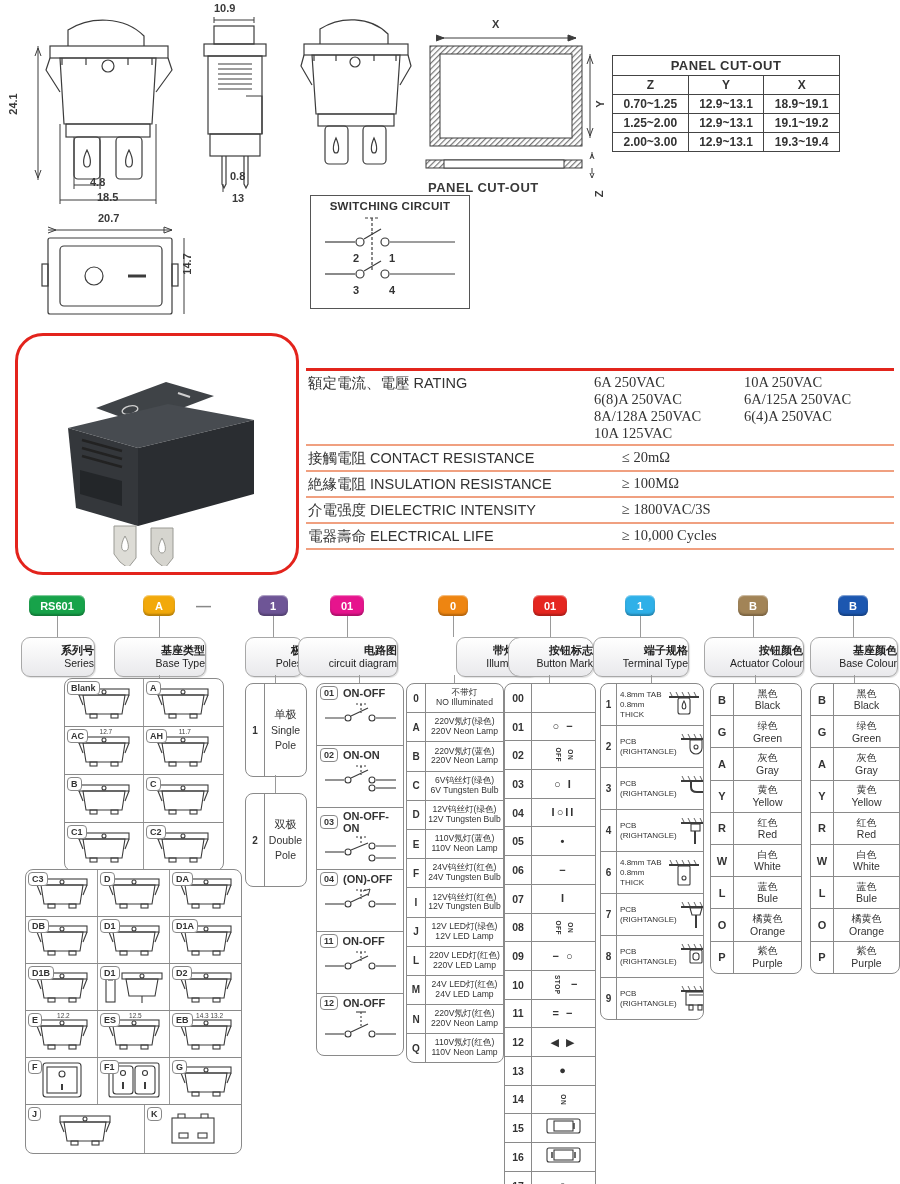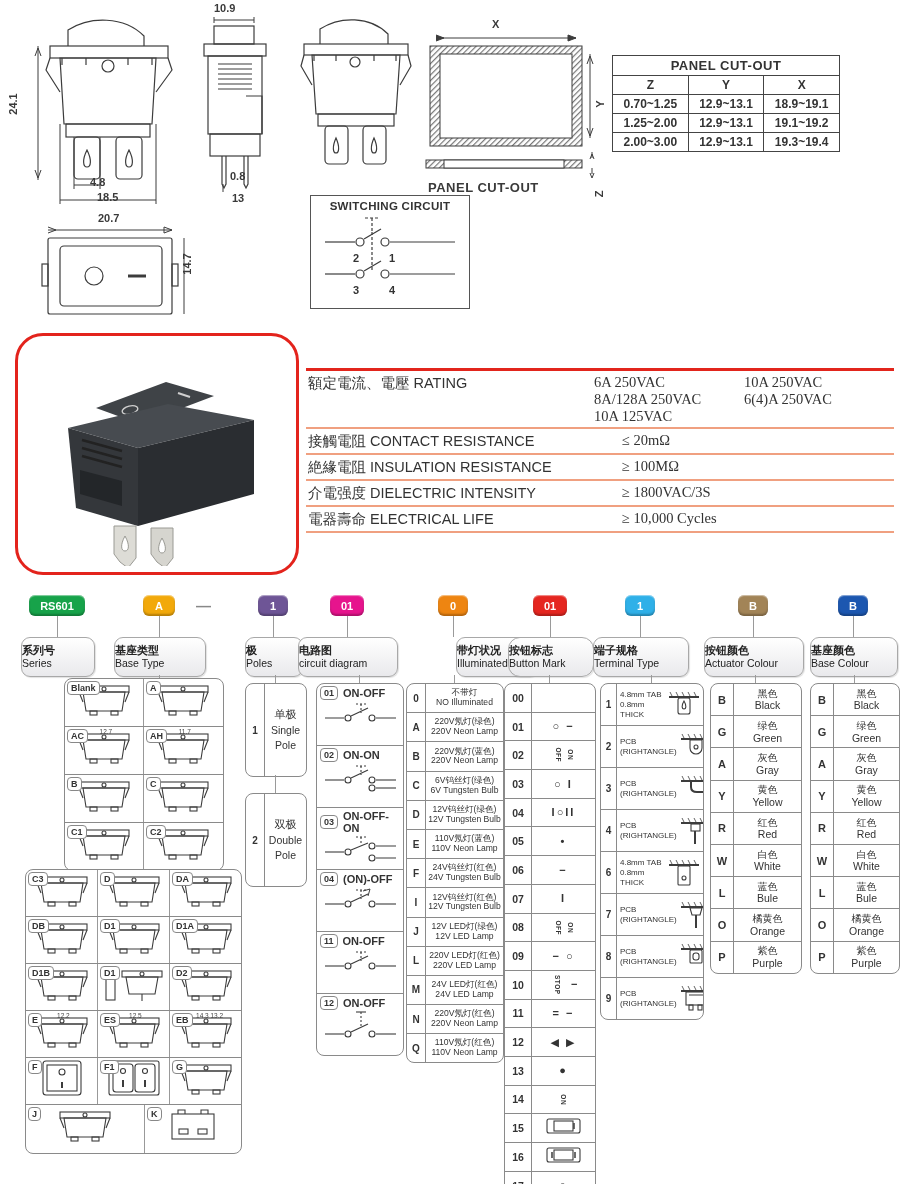--- a/index.html
+++ b/index.html
@@ -28,36 +28,36 @@
   #specs .end{border-top:2px solid #f0a080;height:0;}
   .spec-label{width:314px;padding:3px 0 2px 2px;}
   .spec-vals{flex:1;padding:3px 0 2px 0;}
   .spec-vline{display:flex;font-family:Liberation Serif, serif;}
   .spec-vline span{display:inline-block;min-width:132px;margin-right:18px;white-space:nowrap;}
   
   .code-box{position:absolute;top:595px;height:21px;border-radius:6px;color:#fff;font-size:11px;font-weight:bold;
     display:flex;align-items:center;justify-content:center;box-shadow:inset 0 -2px 2px rgba(0,0,0,.25), inset 0 1px 1px rgba(255,255,255,.5);}
   .conn{position:absolute;width:1px;background:#9a9a9a;}
   .label-box{position:absolute;top:637px;height:38px;border:1px solid #a8a8a8;border-radius:9px;
-    background:linear-gradient(#ffffff,#e9e9ec);display:flex;flex-direction:column;align-items:flex-start;justify-content:center;
+    background:linear-gradient(#ffffff,#e9e9ec);display:flex;flex-direction:column;align-items:flex-end;justify-content:center;
     font-size:11px;color:#222;line-height:1.25;box-shadow:1px 1px 1px rgba(0,0,0,.12);}
   .label-box .cn{font-weight:bold;}
   .label-box .en{font-size:10.5px;}
   #dash-sep{position:absolute;left:196px;top:597px;font-size:15px;font-weight:bold;color:#888;}
   
   .otable{position:absolute;border:1px solid #8a8a8a;border-radius:8px;overflow:hidden;background:#fff;}
   .orow{display:flex;border-top:1px solid #8a8a8a;align-items:stretch;}
   .orow:first-child{border-top:none;}
   .ocode{border-right:1px solid #8a8a8a;display:flex;align-items:center;justify-content:center;
      font-size:10px;font-weight:bold;flex:0 0 auto;}
   .ocell{flex:1;display:flex;flex-direction:column;align-items:center;justify-content:center;text-align:center;line-height:1.15;}
   .tag{display:inline-block;border:1px solid #888;border-radius:4px;font-size:9px;font-weight:bold;
      padding:0 3px;line-height:12px;background:#fff;}
   
-  .bcell{position:relative;display:flex;align-items:flex-start;justify-content:center;}
+  .bcell{position:relative;display:flex;align-items:flex-end;justify-content:center;}
   .bcell .tag{position:absolute;left:2px;top:2px;}
   .bcell .bdim{position:absolute;top:1px;left:50%;transform:translateX(-35%);font-size:6.5px;color:#444;}
   
   .crow-head{display:flex;align-items:center;gap:5px;padding:2px 0 0 3px;}
   .crow-head .lbl{font-size:11px;font-weight:bold;}
   
   .two-cn{font-size:8.6px;}
   .two-en{font-size:8.6px;}
   .vert{display:inline-block;transform:rotate(90deg);font-size:6.5px;font-weight:bold;letter-spacing:.5px;}
   .mark{font-size:11px;font-weight:bold;letter-spacing:2px;}
@@ -218,20 +218,24 @@
 
   <div id="specs">
       <div class="spec-row">
         <div class="spec-label">額定電流、電壓 RATING</div>
         <div class="spec-vals">
           <div class="spec-vline">
             <span>6A 250VAC</span>
             <span>10A 250VAC</span>
           </div>
           <div class="spec-vline">
+            <span>6(8)A 250VAC</span>
+            <span>6A/125A 250VAC</span>
+          </div>
+          <div class="spec-vline">
             <span>8A/128A 250VAC</span>
             <span>6(4)A 250VAC</span>
           </div>
           <div class="spec-vline">
             <span>10A 125VAC</span>
           </div>
         </div>
       </div>
       <div class="spec-row">
         <div class="spec-label">接觸電阻 CONTACT RESISTANCE</div>

